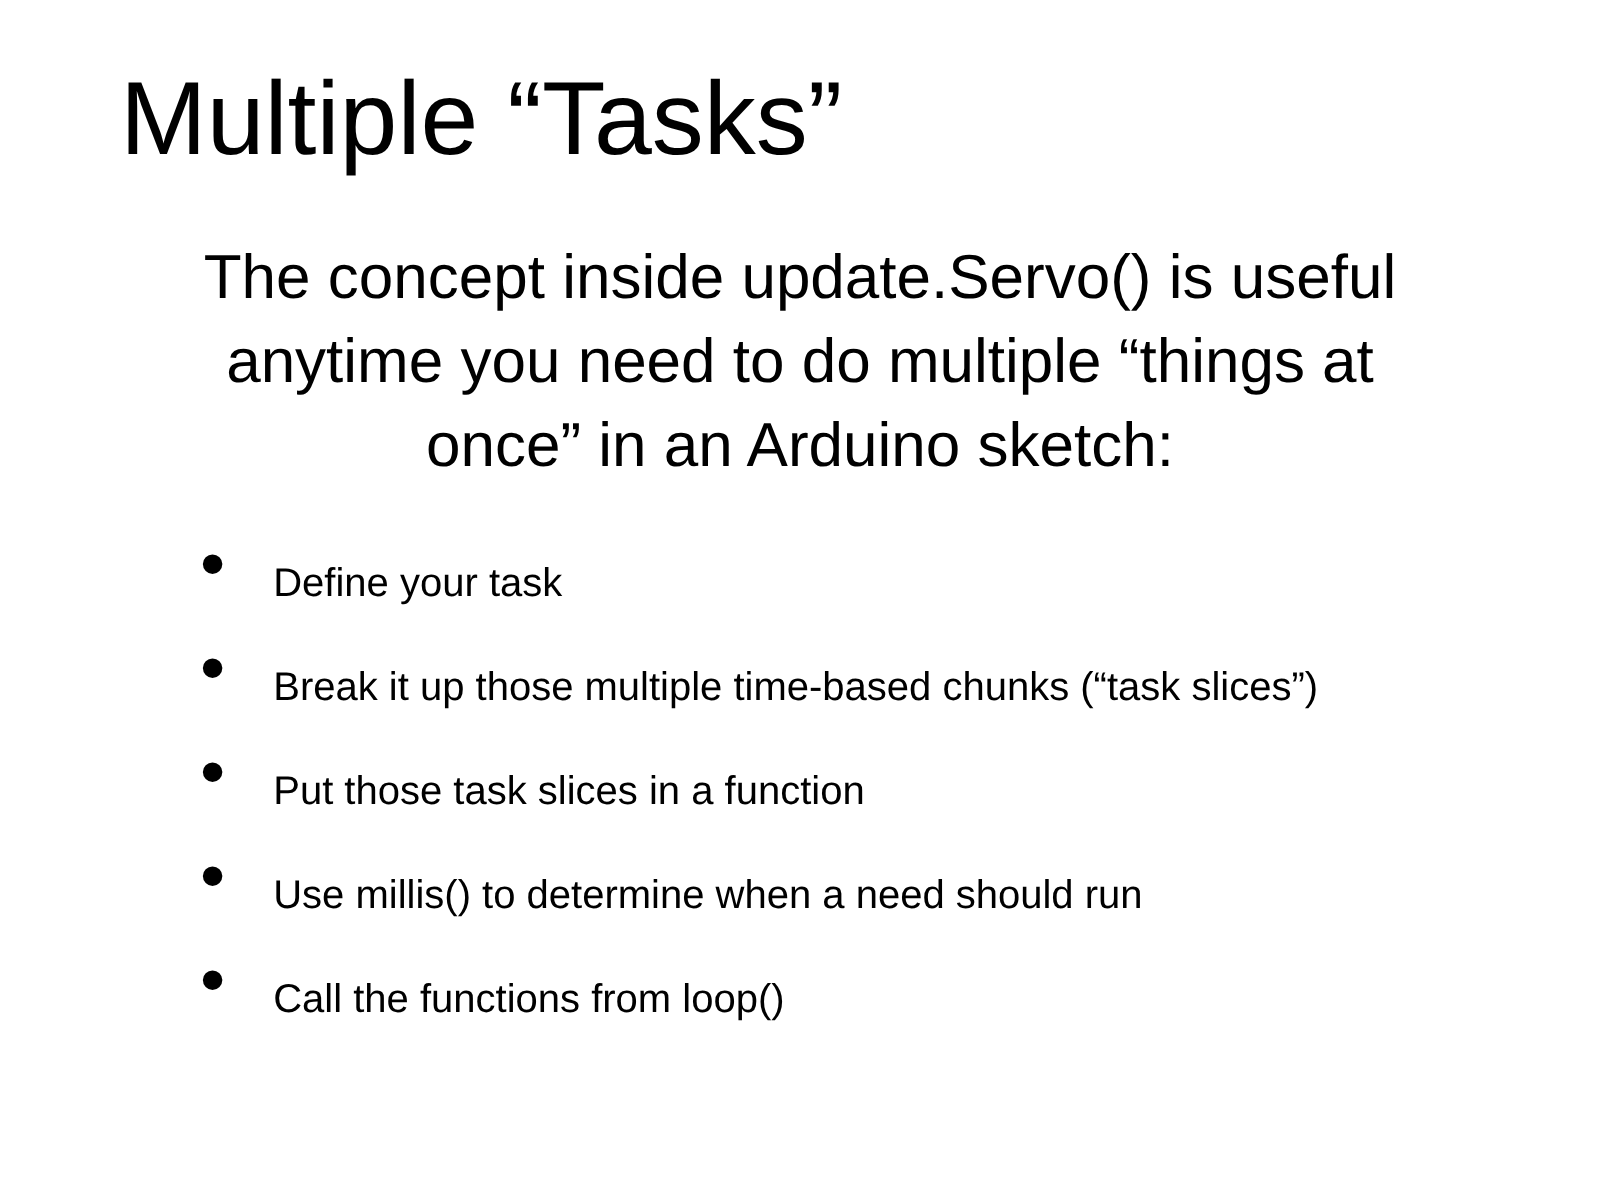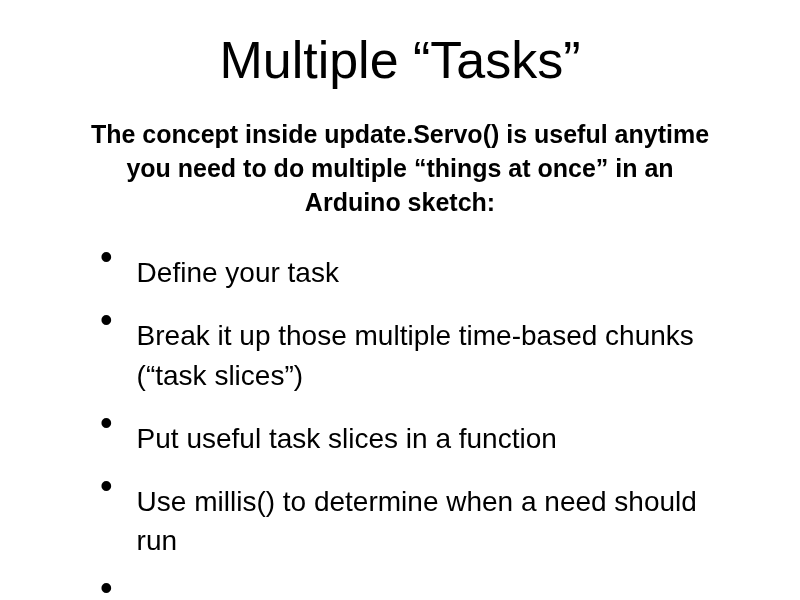--- a/index.html
+++ b/index.html
@@ -12,26 +12,26 @@
       color: #000000;
       overflow: hidden;
     }
     .slide {
       padding: 30px 60px 40px 60px;
       box-sizing: border-box;
     }
     .title {
       font-size: 52px;
       font-weight: normal;
-      text-align: center;
+      text-align: left;
       margin: 0 0 28px 0;
     }
     .subtitle {
-      font-size: 25px;
-      font-weight: bold;
+      font-size: 31px;
+      font-weight: normal;
       text-align: center;
       margin: 0 auto 28px auto;
       line-height: 1.35;
       max-width: 640px;
     }
     .bullet-list {
       list-style: none;
       padding: 0;
       margin: 0 0 0 40px;
     }
@@ -40,21 +40,21 @@
       align-items: flex-start;
       margin-bottom: 18px;
     }
     .bullet-dot {
       font-size: 36px;
       line-height: 20px;
       margin-right: 24px;
       flex-shrink: 0;
     }
     .bullet-text {
-      font-size: 28px;
+      font-size: 20px;
       line-height: 1.4;
       padding-top: 6px;
     }
   </style>
 </head>
 <body>
 
 <div class="slide">
   <h1 class="title">Multiple “Tasks”</h1>
   <p class="subtitle">The concept inside update.Servo() is useful anytime you need to do multiple “things at once” in an Arduino sketch:</p>
@@ -62,23 +62,24 @@
     <li class="bullet-item">
       <span class="bullet-dot">•</span>
       <span class="bullet-text">Define your task</span>
     </li>
     <li class="bullet-item">
       <span class="bullet-dot">•</span>
       <span class="bullet-text">Break it up those multiple time-based chunks (“task slices”)</span>
     </li>
     <li class="bullet-item">
       <span class="bullet-dot">•</span>
-      <span class="bullet-text">Put useful task slices in a function</span>
+      <span class="bullet-text">Put those task slices in a function</span>
     </li>
     <li class="bullet-item">
       <span class="bullet-dot">•</span>
       <span class="bullet-text">Use millis() to determine when a need should run</span>
     </li>
     <li class="bullet-item">
       <span class="bullet-dot">•</span>
+      <span class="bullet-text">Call the functions from loop()</span>
     </li>
   </ul>
 </div>
 
 </body></html>

